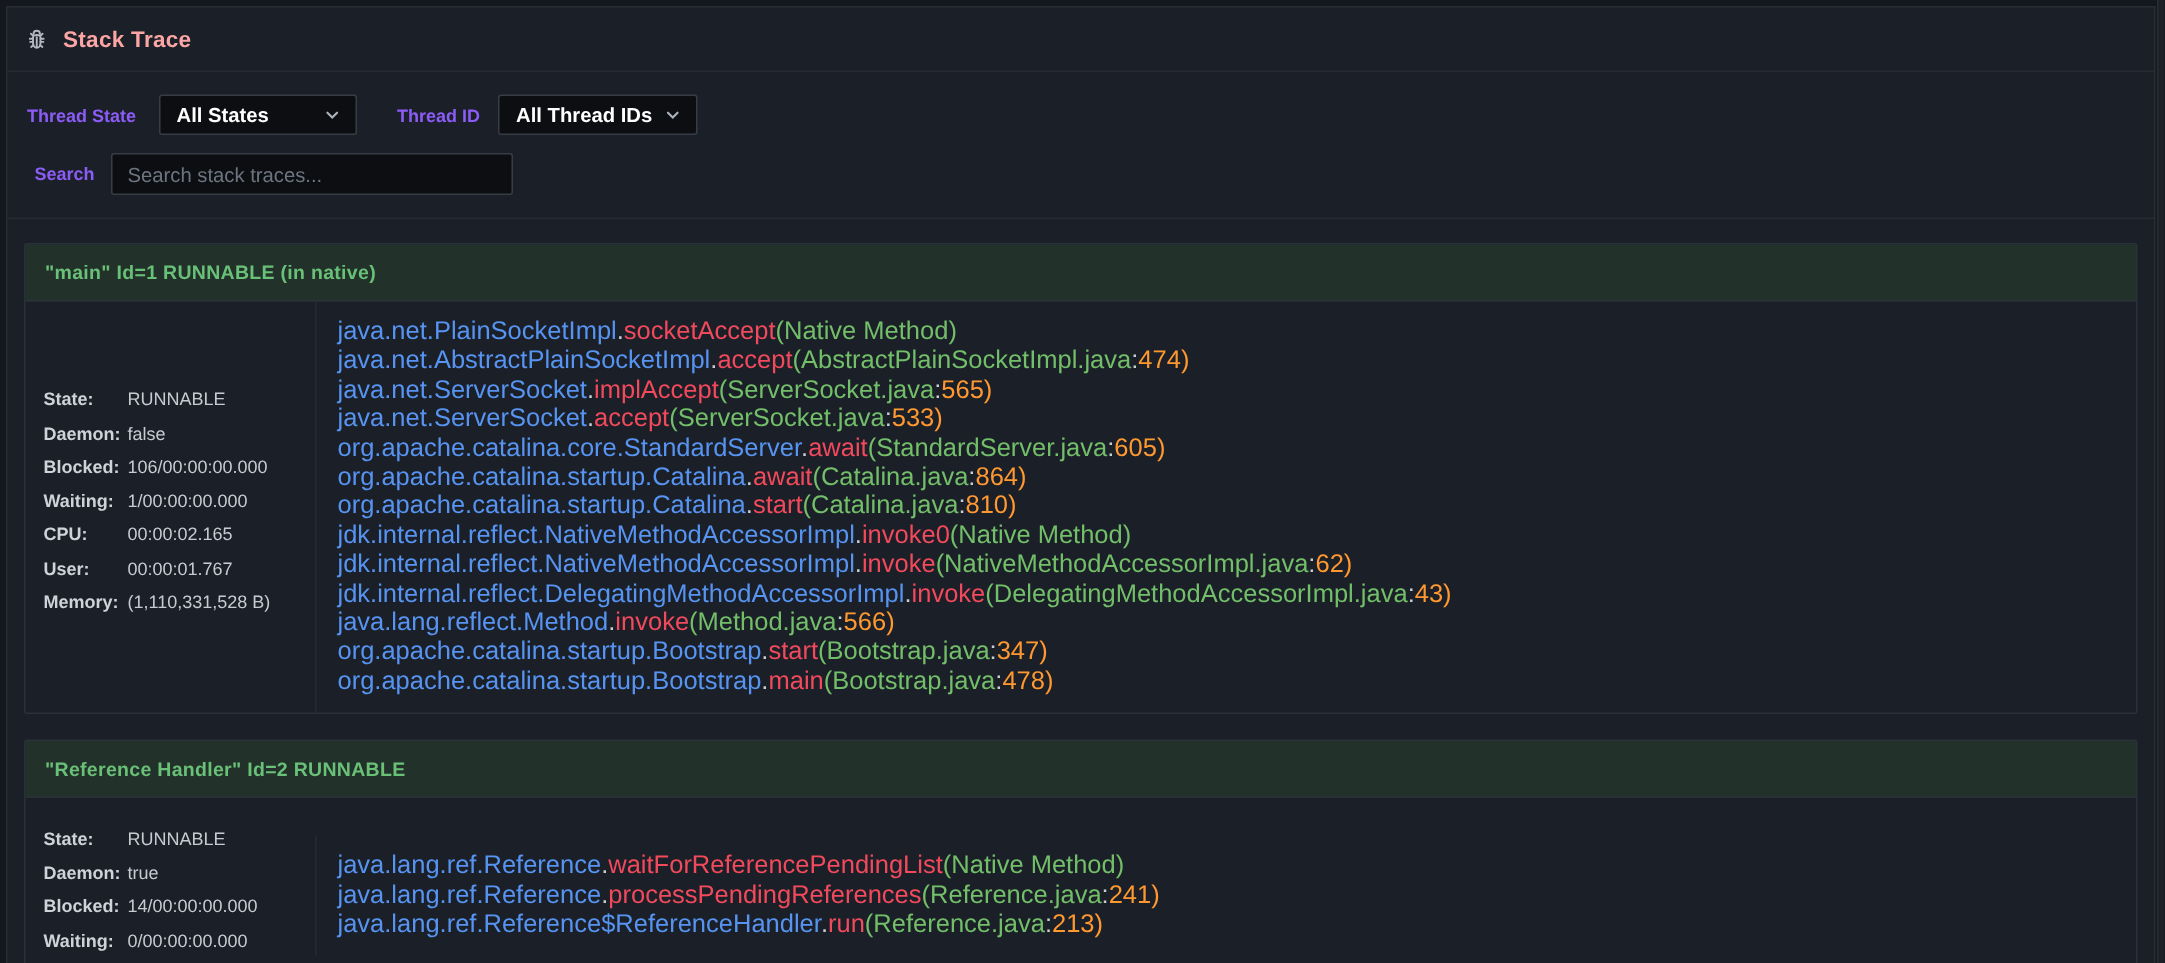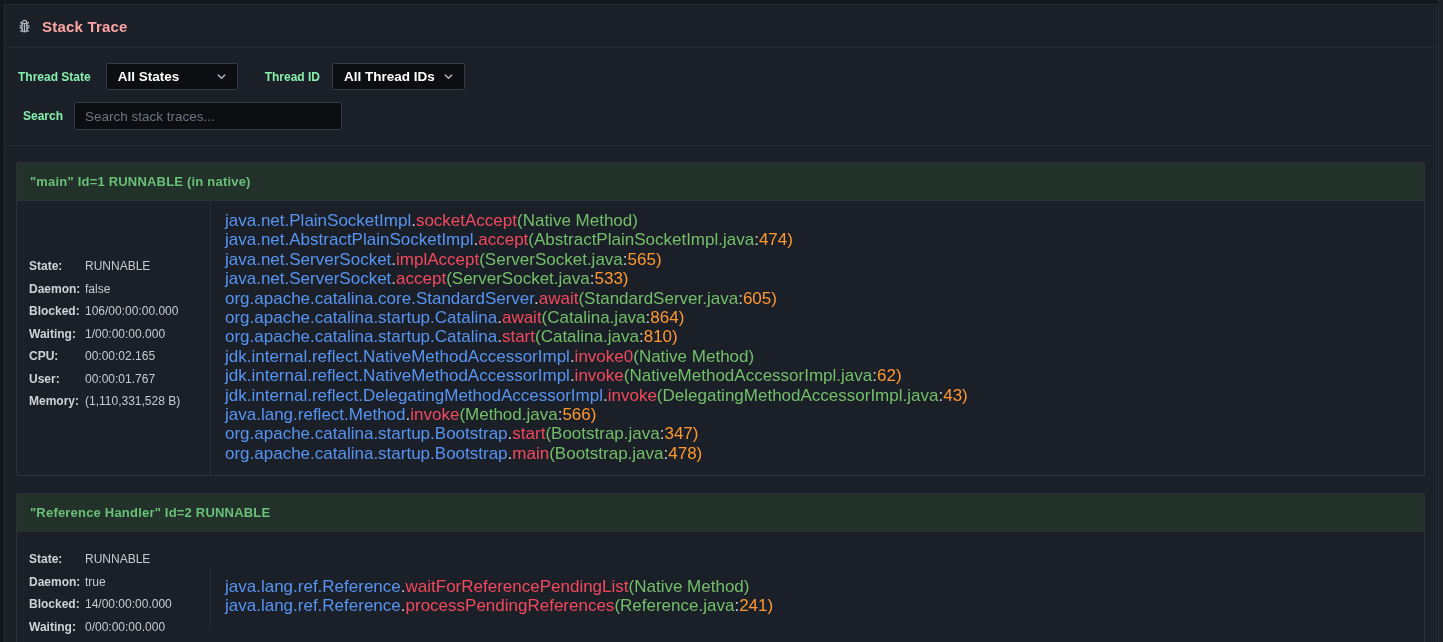--- a/index.html
+++ b/index.html
@@ -11,21 +11,21 @@
   }
   
   .titlebar { height:43px; display:flex; align-items:center; gap:9px;
               padding-left:11px; border-bottom:1px solid #262b33; }
   .titlebar .bug { width:17px; height:17px; color:#b2b8c0; }
   .titlebar .title { color:#fca5a5; font-size:15px; font-weight:700; letter-spacing:.2px; }
   
   .filters { padding:15px 16px 15px 13px; border-bottom:1px solid #262b33; }
   .frow { display:flex; align-items:center; }
   .frow + .frow { margin-top:12px; }
-  .flabel { color:#86efac; font-size:12px; font-weight:700; }
+  .flabel { color:#8b5cf6; font-size:12px; font-weight:700; }
   .dropdown {
     height:27px; background:#0c0e12; border:1px solid #373d46; border-radius:2px;
     display:flex; align-items:center; justify-content:space-between;
     padding:0 10px 0 11px; cursor:pointer;
   }
   .dropdown .dval { color:#ffffff; font-size:13.5px; font-weight:600; }
   .chev { width:11px; height:11px; color:#aab0b8; flex:0 0 auto; margin-left:8px; }
   .search-input {
     width:268px; height:28px; background:#0c0e12; border:1px solid #373d46; border-radius:2px;
     color:#dcdee1; font-size:13.5px; padding:0 10px; outline:none;
@@ -131,19 +131,20 @@
         <div class="thread-body" style="min-height: 130px;">
           <div class="thread-stats">
             <div class="stat-row"><span class="stat-label">State:</span><span class="stat-value">RUNNABLE</span></div>
             <div class="stat-row"><span class="stat-label">Daemon:</span><span class="stat-value">true</span></div>
             <div class="stat-row"><span class="stat-label">Blocked:</span><span class="stat-value">14/00:00:00.000</span></div>
             <div class="stat-row"><span class="stat-label">Waiting:</span><span class="stat-value">0/00:00:00.000</span></div>
           </div>
           <div class="thread-frames">
             <div class="frame-line"><span class="t-cls">java.lang.ref.Reference</span><span class="t-dot">.</span><span class="t-method">waitForReferencePendingList</span><span class="t-file">(Native Method)</span></div>
             <div class="frame-line"><span class="t-cls">java.lang.ref.Reference</span><span class="t-dot">.</span><span class="t-method">processPendingReferences</span><span class="t-file">(Reference.java</span><span class="t-colon">:</span><span class="t-num">241)</span></div>
+            <div class="frame-line"><span class="t-cls">java.lang.ref.Reference$ReferenceHandler</span><span class="t-dot">.</span><span class="t-method">run</span><span class="t-file">(Reference.java</span><span class="t-colon">:</span><span class="t-num">213)</span></div>
           </div>
         </div>
       </div>
     </div>
 
 </div>
 <div class="right-edge"></div>
 
 </body></html>

